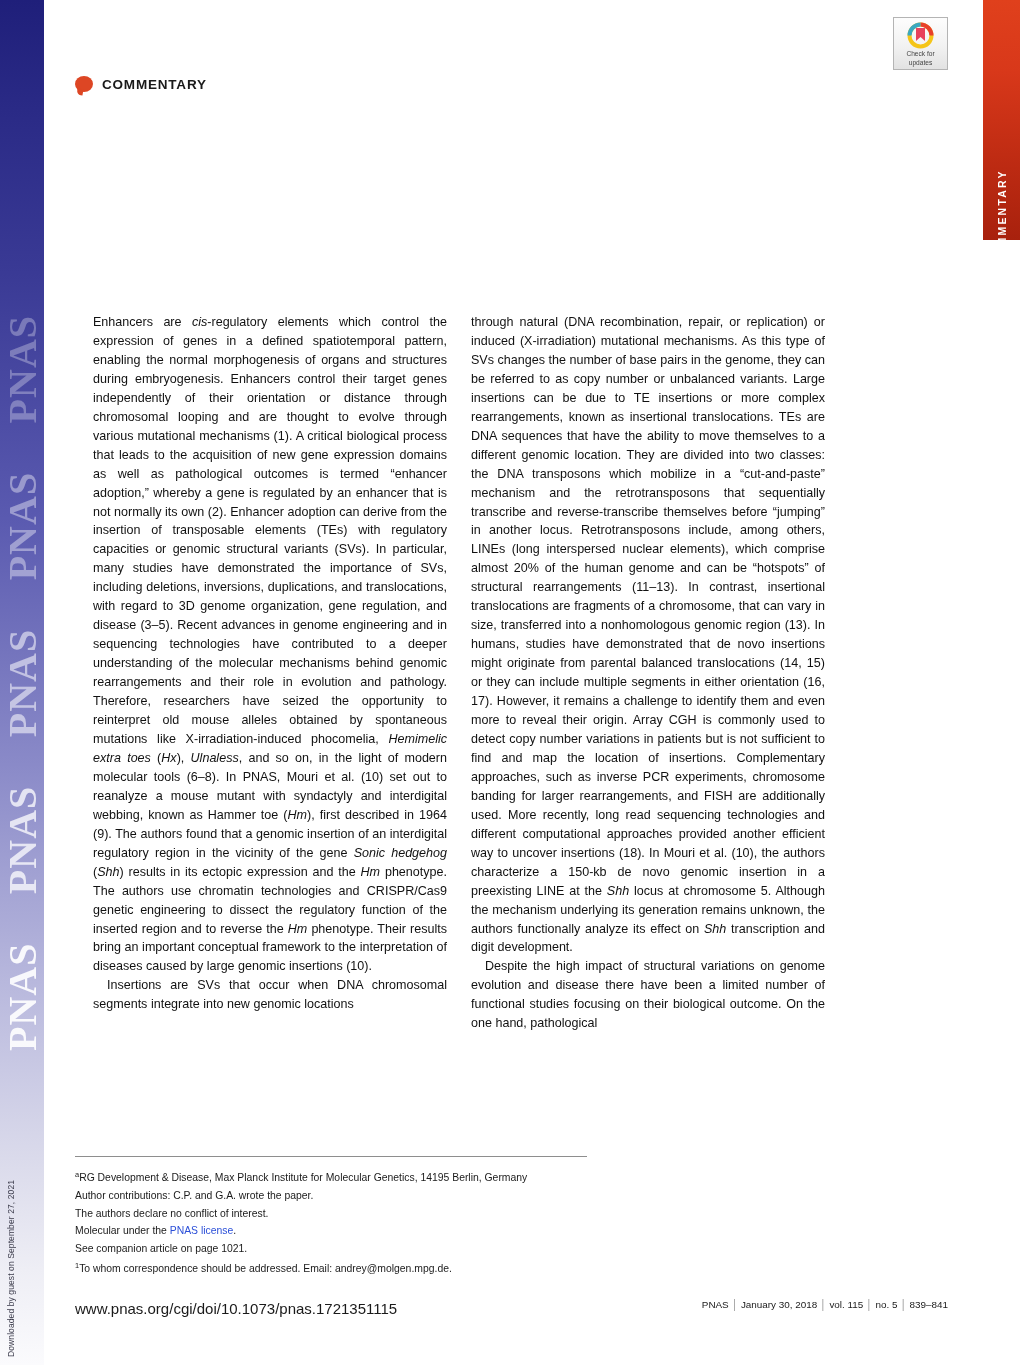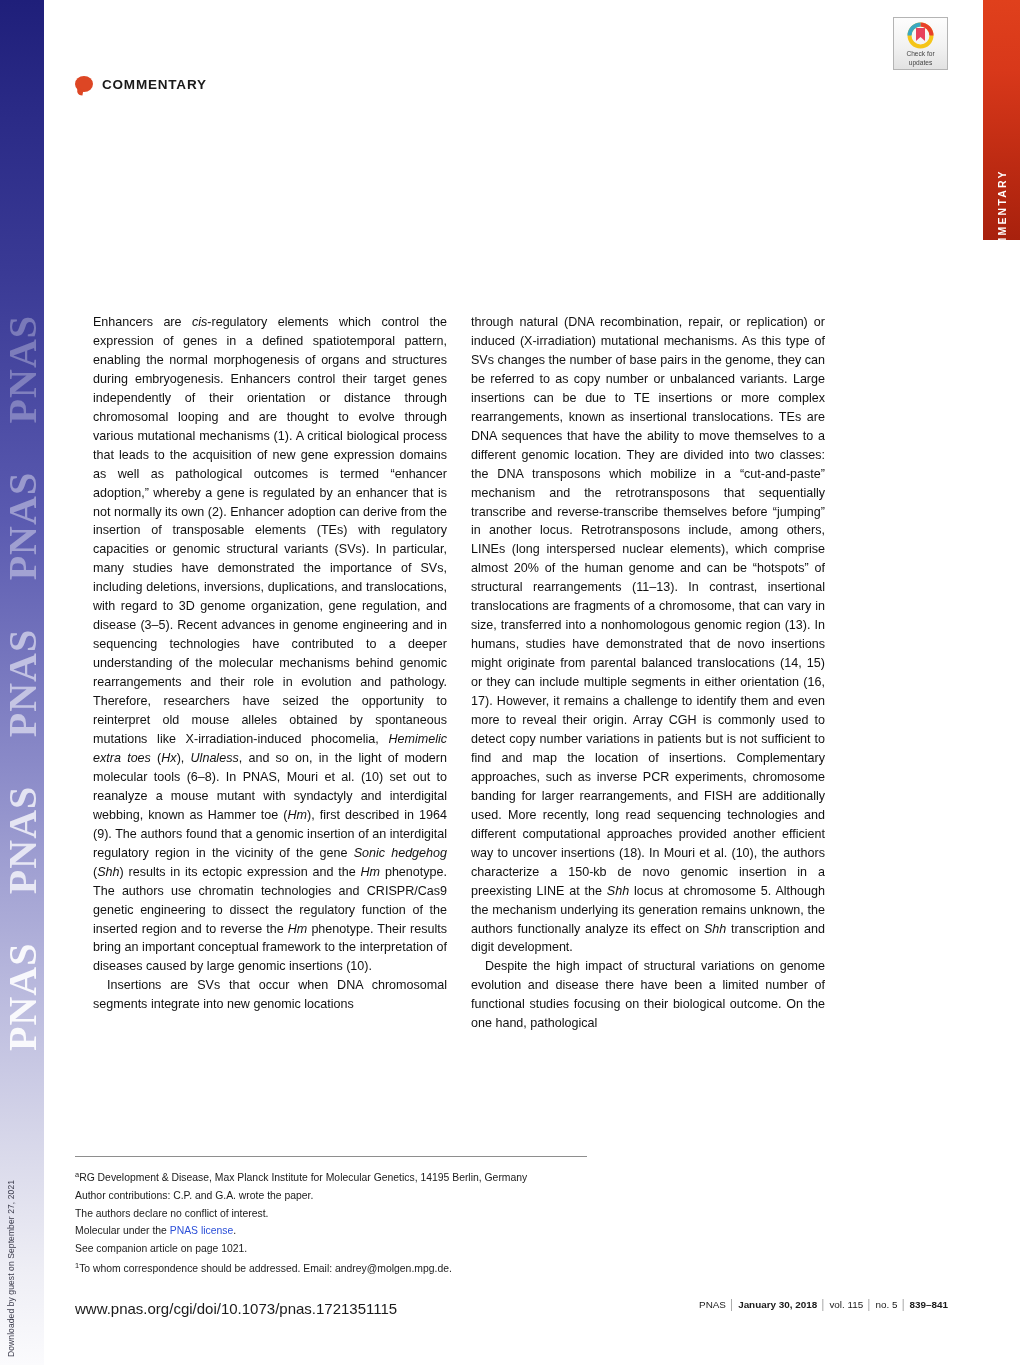--- a/index.html
+++ b/index.html
@@ -202,21 +202,21 @@
     font-size: 15px;
     color: #1a1a1a;
   }
   .foot-right {
     position: absolute;
     right: 72px; top: 1299px;
     font-size: 9.9px;
     color: #1a1a1a;
     white-space: nowrap;
   }
-  .foot-right b { font-weight: bold; }
+  .foot-right b { font-weight: normal; }
   .foot-sep { color: #888; padding: 0 3px; }
 </style>
 </head>
 <body>
 
 <div class="page">
 
   <div class="pnas-strip">
     <div class="pnas-strip-inner">
       <span class="pnas-word w5">PNAS</span>

